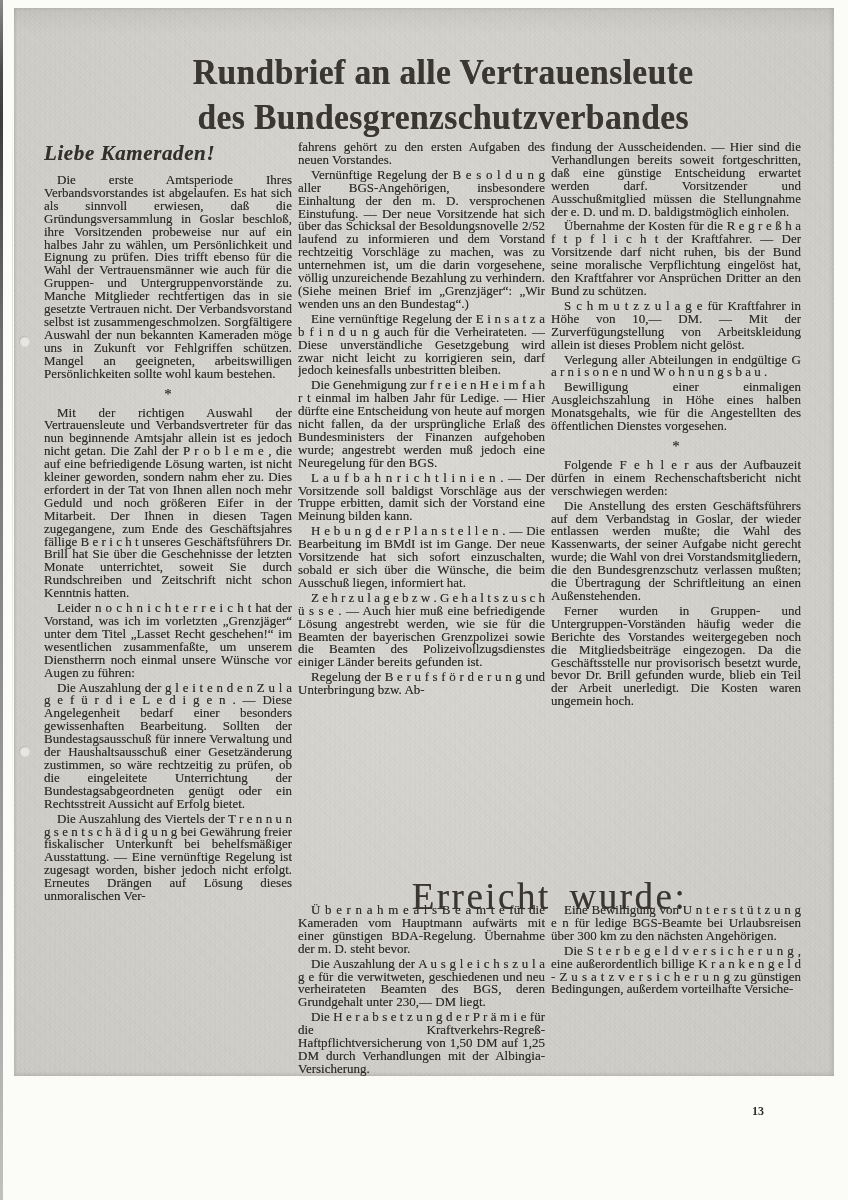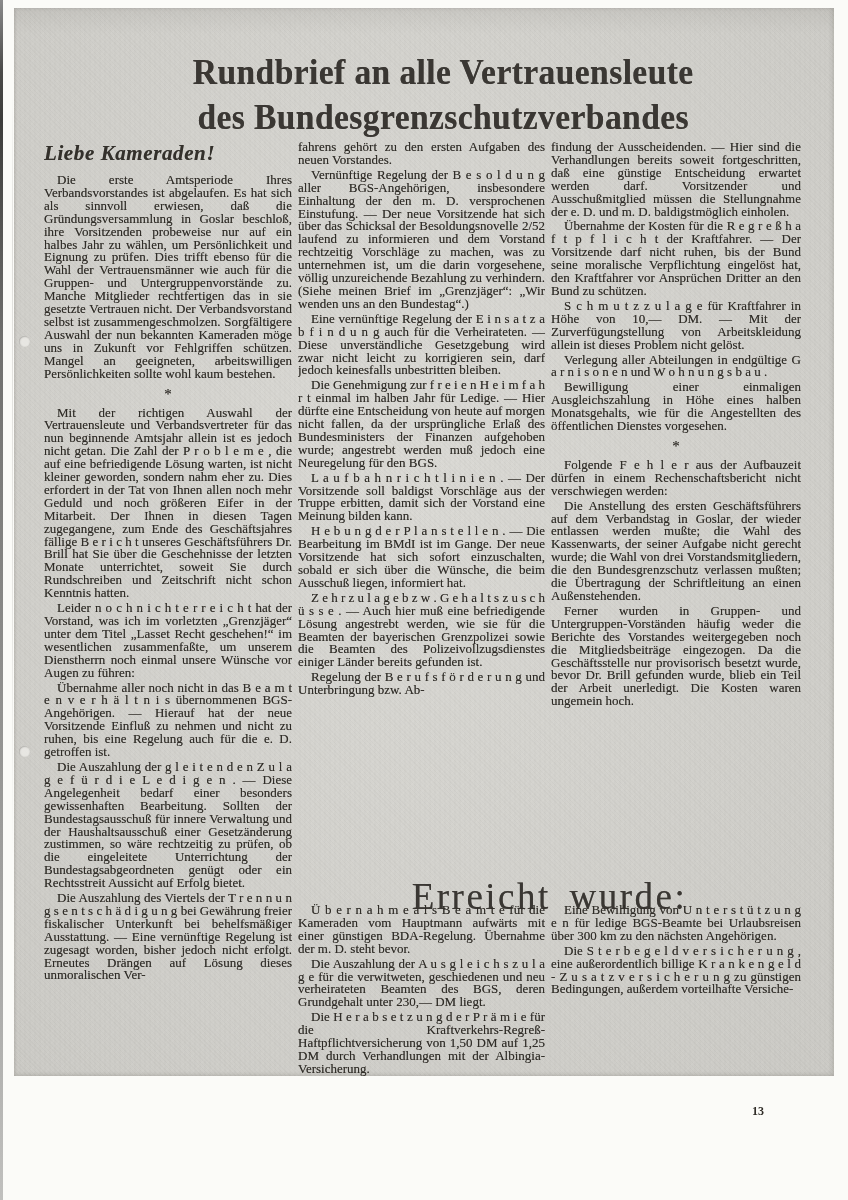--- a/index.html
+++ b/index.html
@@ -96,21 +96,20 @@
     <div>Rundbrief an alle Vertrauensleute</div>
     <div>des Bundesgrenzschutzverbandes</div>
   </header>
 
   <section class="col col1">
     <h2 class="salutation">Liebe Kameraden!</h2>
     <p>Die erste Amtsperiode Ihres Verbandsvorstandes ist abgelaufen. Es hat sich als sinnvoll erwiesen, daß die Gründungsversammlung in Goslar beschloß, ihre Vorsitzenden probeweise nur auf ein halbes Jahr zu wählen, um Persönlichkeit und Eignung zu prüfen. Dies trifft ebenso für die Wahl der Vertrauensmänner wie auch für die Gruppen- und Untergruppenvorstände zu. Manche Mitglieder rechtfertigen das in sie gesetzte Vertrauen nicht. Der Verbandsvorstand selbst ist zusammengeschmolzen. Sorgfältigere Auswahl der nun bekannten Kameraden möge uns in Zukunft vor Fehlgriffen schützen. Mangel an geeigneten, arbeitswilligen Persönlichkeiten sollte wohl kaum bestehen.</p>
     <div class="star">*</div>
     <p>Mit der richtigen Auswahl der Vertrauensleute und Verbandsvertreter für das nun beginnende Amtsjahr allein ist es jedoch nicht getan. Die Zahl der P r o b l e m e , die auf eine befriedigende Lösung warten, ist nicht kleiner geworden, sondern nahm eher zu. Dies erfordert in der Tat von Ihnen allen noch mehr Geduld und noch größeren Eifer in der Mitarbeit. Der Ihnen in diesen Tagen zugegangene, zum Ende des Geschäftsjahres fällige B e r i c h t unseres Geschäftsführers Dr. Brill hat Sie über die Geschehnisse der letzten Monate unterrichtet, soweit Sie durch Rundschreiben und Zeitschrift nicht schon Kenntnis hatten.</p>
     <p>Leider n o c h n i c h t e r r e i c h t hat der Vorstand, was ich im vorletzten „Grenzjäger“ unter dem Titel „Lasset Recht geschehen!“ im wesentlichen zusammenfaßte, um unserem Dienstherrn noch einmal unsere Wünsche vor Augen zu führen:</p>
-    <p>Übernahme aller noch nicht in das B e a m t e n v e r h ä l t n i s übernommenen BGS-Angehörigen. — Hierauf hat der neue Vorsitzende Einfluß zu nehmen und nicht zu ruhen, bis eine Regelung auch für die e. D. getroffen ist.</p>
     <p>Die Auszahlung der g l e i t e n d e n Z u l a g e f ü r d i e L e d i g e n . — Diese Angelegenheit bedarf einer besonders gewissenhaften Bearbeitung. Sollten der Bundestagsausschuß für innere Verwaltung und der Haushaltsausschuß einer Gesetzänderung zustimmen, so wäre rechtzeitig zu prüfen, ob die eingeleitete Unterrichtung der Bundestagsabgeordneten genügt oder ein Rechtsstreit Aussicht auf Erfolg bietet.</p>
     <p>Die Auszahlung des Viertels der T r e n n u n g s e n t s c h ä d i g u n g bei Gewährung freier fiskalischer Unterkunft bei behelfsmäßiger Ausstattung. — Eine vernünftige Regelung ist zugesagt worden, bisher jedoch nicht erfolgt. Erneutes Drängen auf Lösung dieses unmoralischen Ver-</p>
   </section>
 
   <section class="col col2">
     <p class="cont">fahrens gehört zu den ersten Aufgaben des neuen Vorstandes.</p>
     <p>Vernünftige Regelung der B e s o l d u n g aller BGS-Angehörigen, insbesondere Einhaltung der den m. D. versprochenen Einstufung. — Der neue Vorsitzende hat sich über das Schicksal der Besoldungsnovelle 2/52 laufend zu informieren und dem Vorstand rechtzeitig Vorschläge zu machen, was zu unternehmen ist, um die darin vorgesehene, völlig unzureichende Bezahlung zu verhindern. (Siehe meinen Brief im „Grenzjäger“: „Wir wenden uns an den Bundestag“.)</p>
     <p>Eine vernünftige Regelung der E i n s a t z a b f i n d u n g auch für die Verheirateten. — Diese unverständliche Gesetzgebung wird zwar nicht leicht zu korrigieren sein, darf jedoch keinesfalls unbestritten bleiben.</p>
     <p>Die Genehmigung zur f r e i e n H e i m f a h r t einmal im halben Jahr für Ledige. — Hier dürfte eine Entscheidung von heute auf morgen nicht fallen, da der ursprüngliche Erlaß des Bundesministers der Finanzen aufgehoben wurde; angestrebt werden muß jedoch eine Neuregelung für den BGS.</p>
     <p>L a u f b a h n r i c h t l i n i e n . — Der Vorsitzende soll baldigst Vorschläge aus der Truppe erbitten, damit sich der Vorstand eine Meinung bilden kann.</p>

